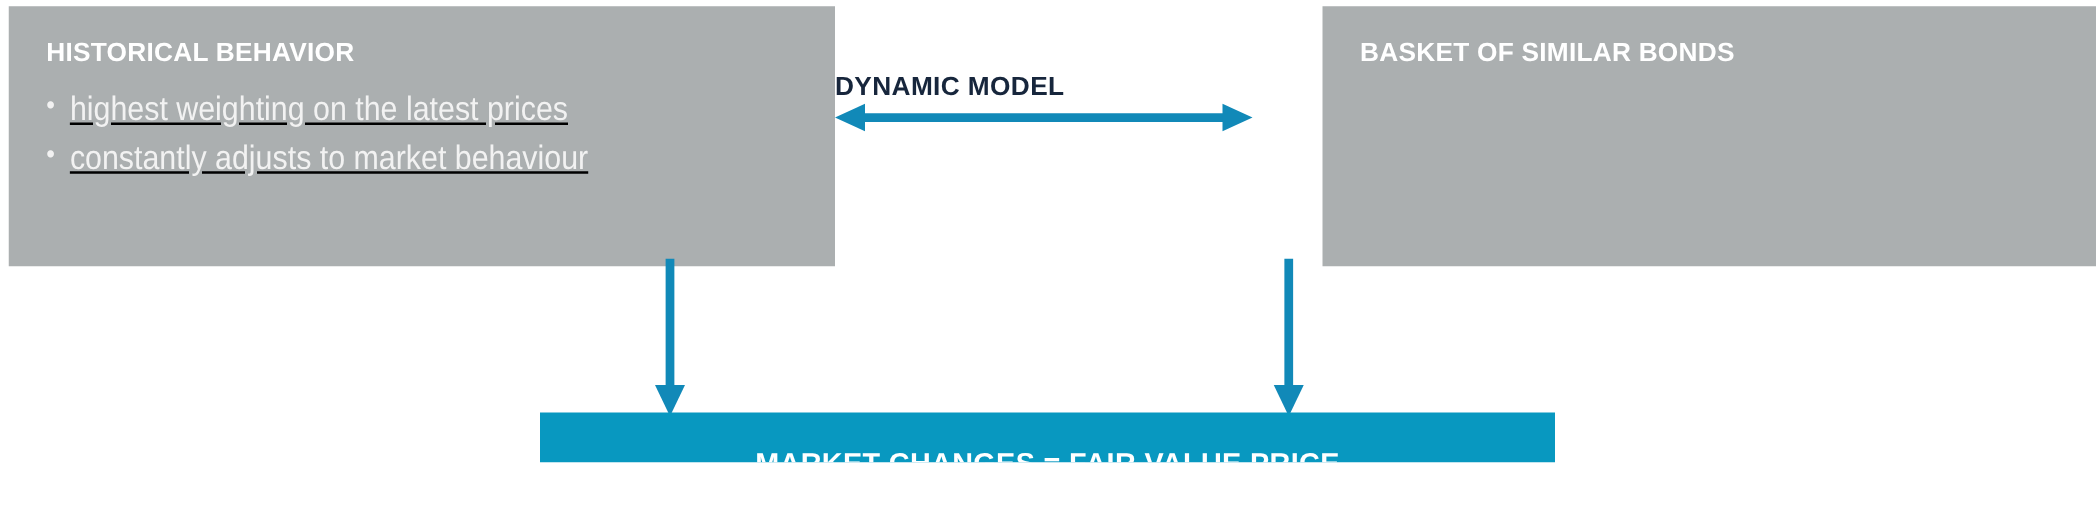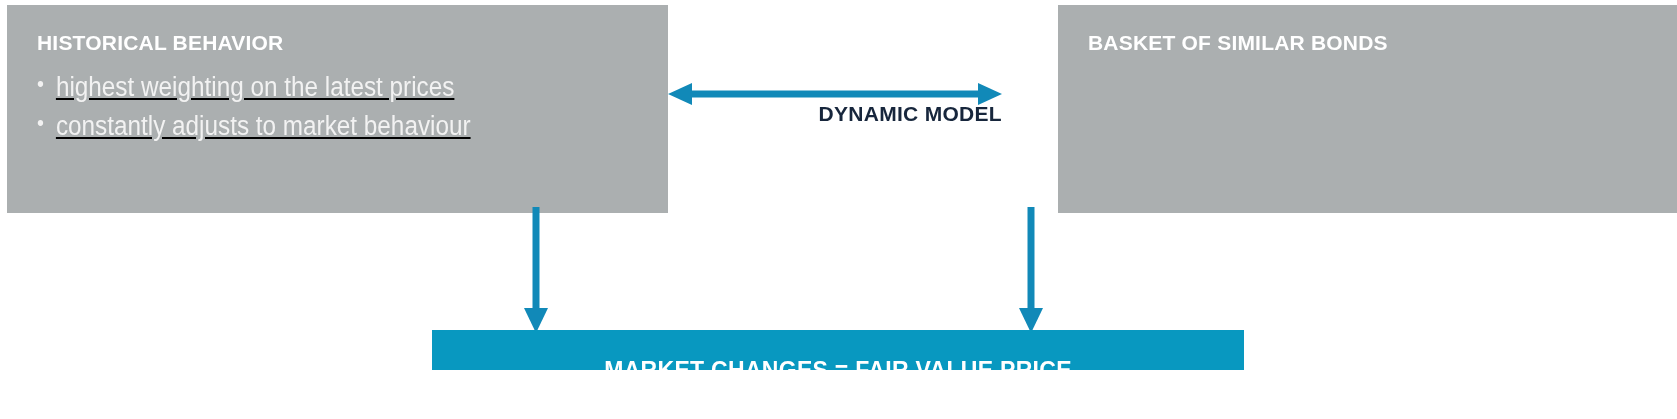--- a/index.html
+++ b/index.html
@@ -73,28 +73,27 @@
     font-size: 22px;
     color: #F2F2F2;
   }
 
   
   #dynamic-model-label {
     position: absolute;
     left: 668px;
     top: 58px;
     width: 334px;
-    text-align: right;
+    text-align: left;
     font-family: "Liberation Sans", sans-serif;
     font-weight: bold;
     font-size: 21px;
     letter-spacing: 0.3px;
     color: #17263C;
     white-space: nowrap;
-    margin-top: 44px;
   }
 
   
   .arrow-svg {
     position: absolute;
     overflow: visible;
   }
   #arrow-horizontal {
     left: 660px;
     top: 76px;

